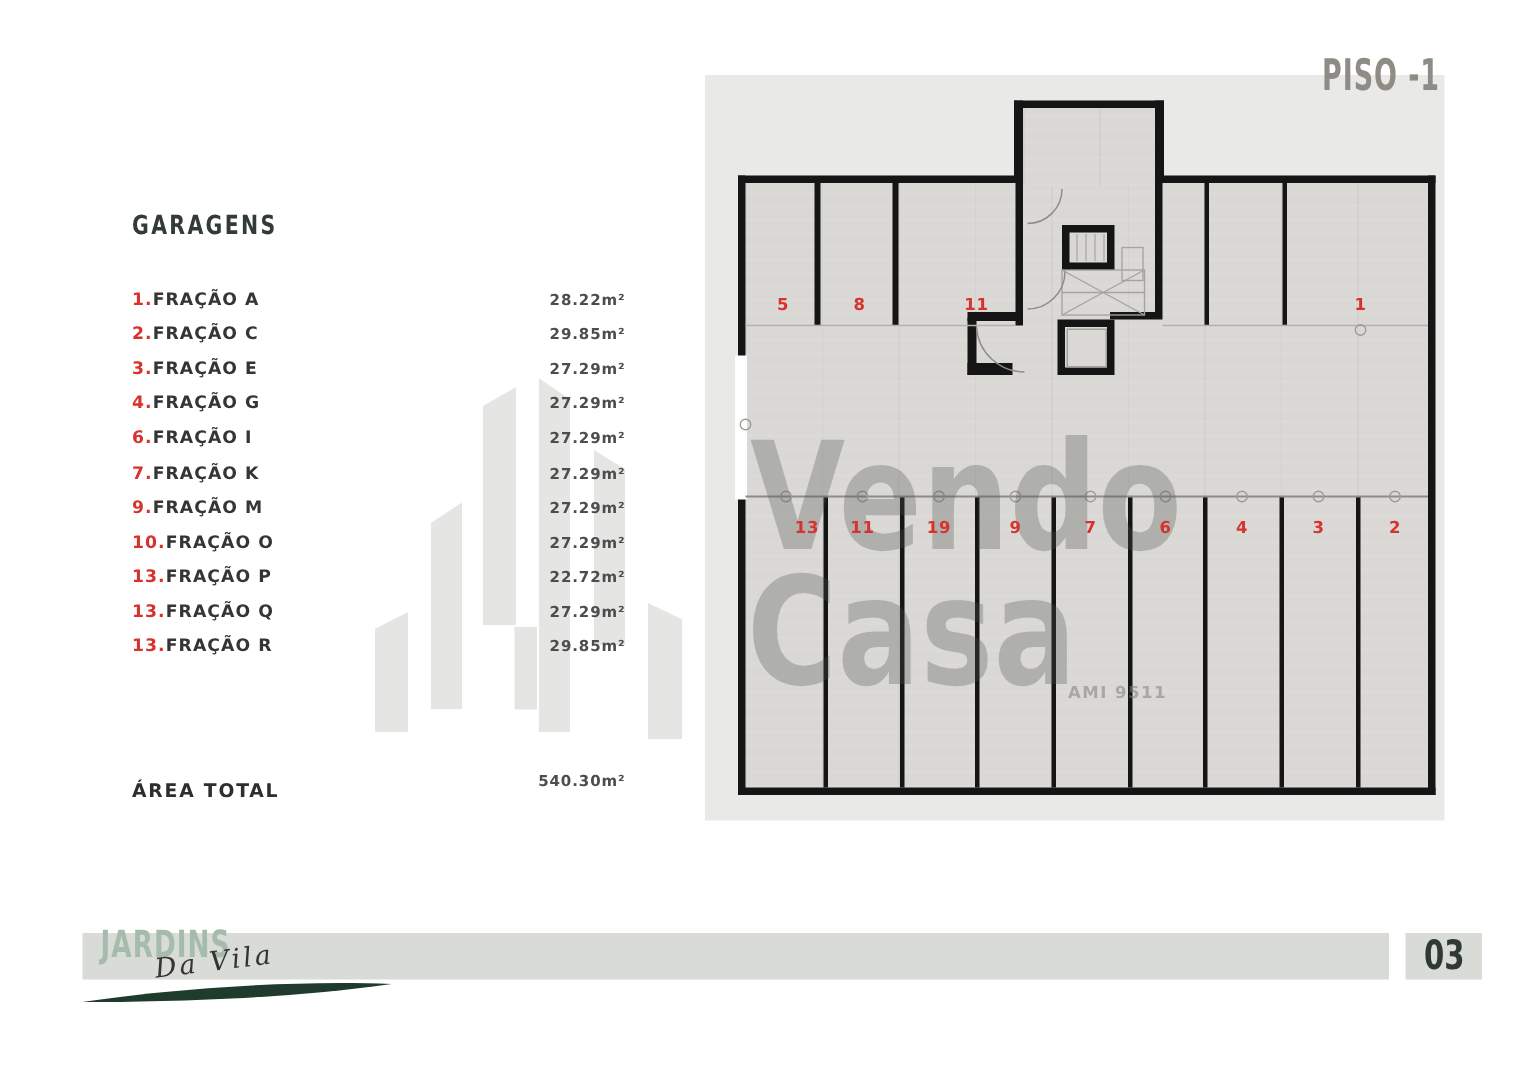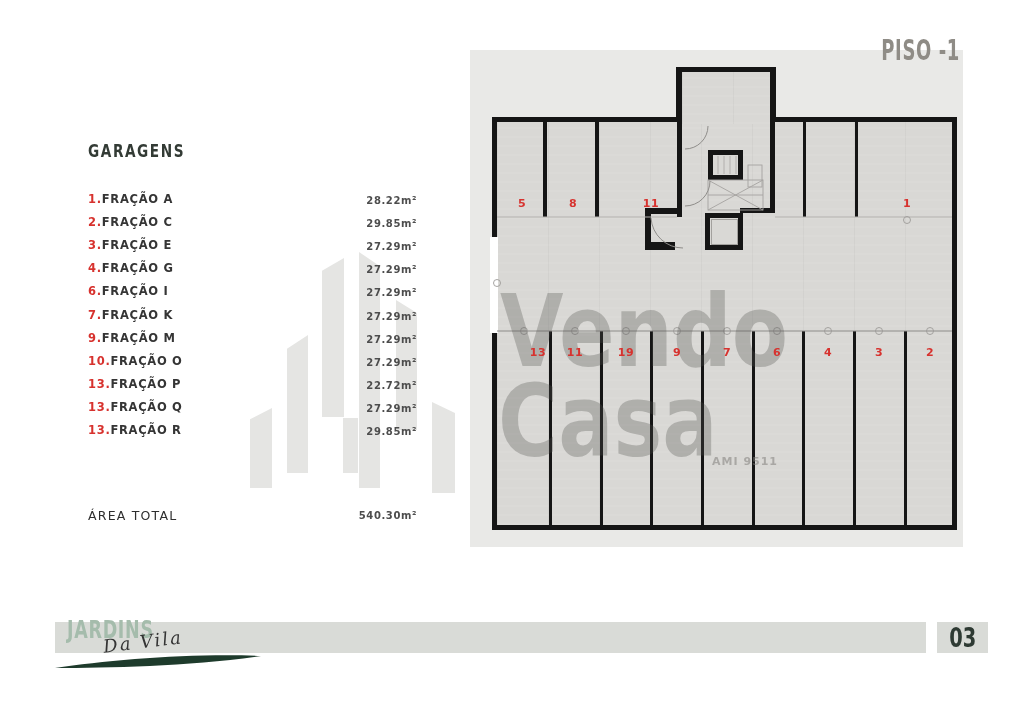--- a/index.html
+++ b/index.html
@@ -8,21 +8,21 @@
 
   
   .garagens-title{position:absolute;left:88px;top:141px;font-size:17.5px;font-weight:700;
         letter-spacing:2px;color:var(--heading);transform:scaleX(0.78);transform-origin:left top;}
   .list{position:absolute;left:88px;top:183px;width:329px;}
   .row{display:flex;justify-content:space-between;align-items:flex-end;height:23.1px;}
   .row .lbl{font-size:11.5px;font-weight:700;letter-spacing:0.7px;color:var(--textdark);white-space:nowrap;}
   .row .lbl .n{color:var(--red);}
   .row .area{font-size:10px;font-weight:700;letter-spacing:0.6px;color:var(--valgray);}
   .total-row{position:absolute;left:88px;top:508px;width:329px;display:flex;justify-content:space-between;align-items:center;}
-  .total-row .lbl{font-size:12.5px;font-weight:400;letter-spacing:1.2px;color:#2e2e2e;}
+  .total-row .lbl{font-size:12.5px;font-weight:700;letter-spacing:1.2px;color:#2e2e2e;margin-top:11px;}
   .total-row .area{font-size:10px;font-weight:700;letter-spacing:0.6px;color:var(--valgray);}
 
   
   .bar{position:absolute;background:#e5e5e3;}
 
   
   .piso-title{position:absolute;left:760px;top:33px;width:200px;text-align:right;font-size:29px;
         font-weight:700;letter-spacing:1px;color:var(--graytitle);transform:scaleX(0.62);transform-origin:right top;}
 
   

